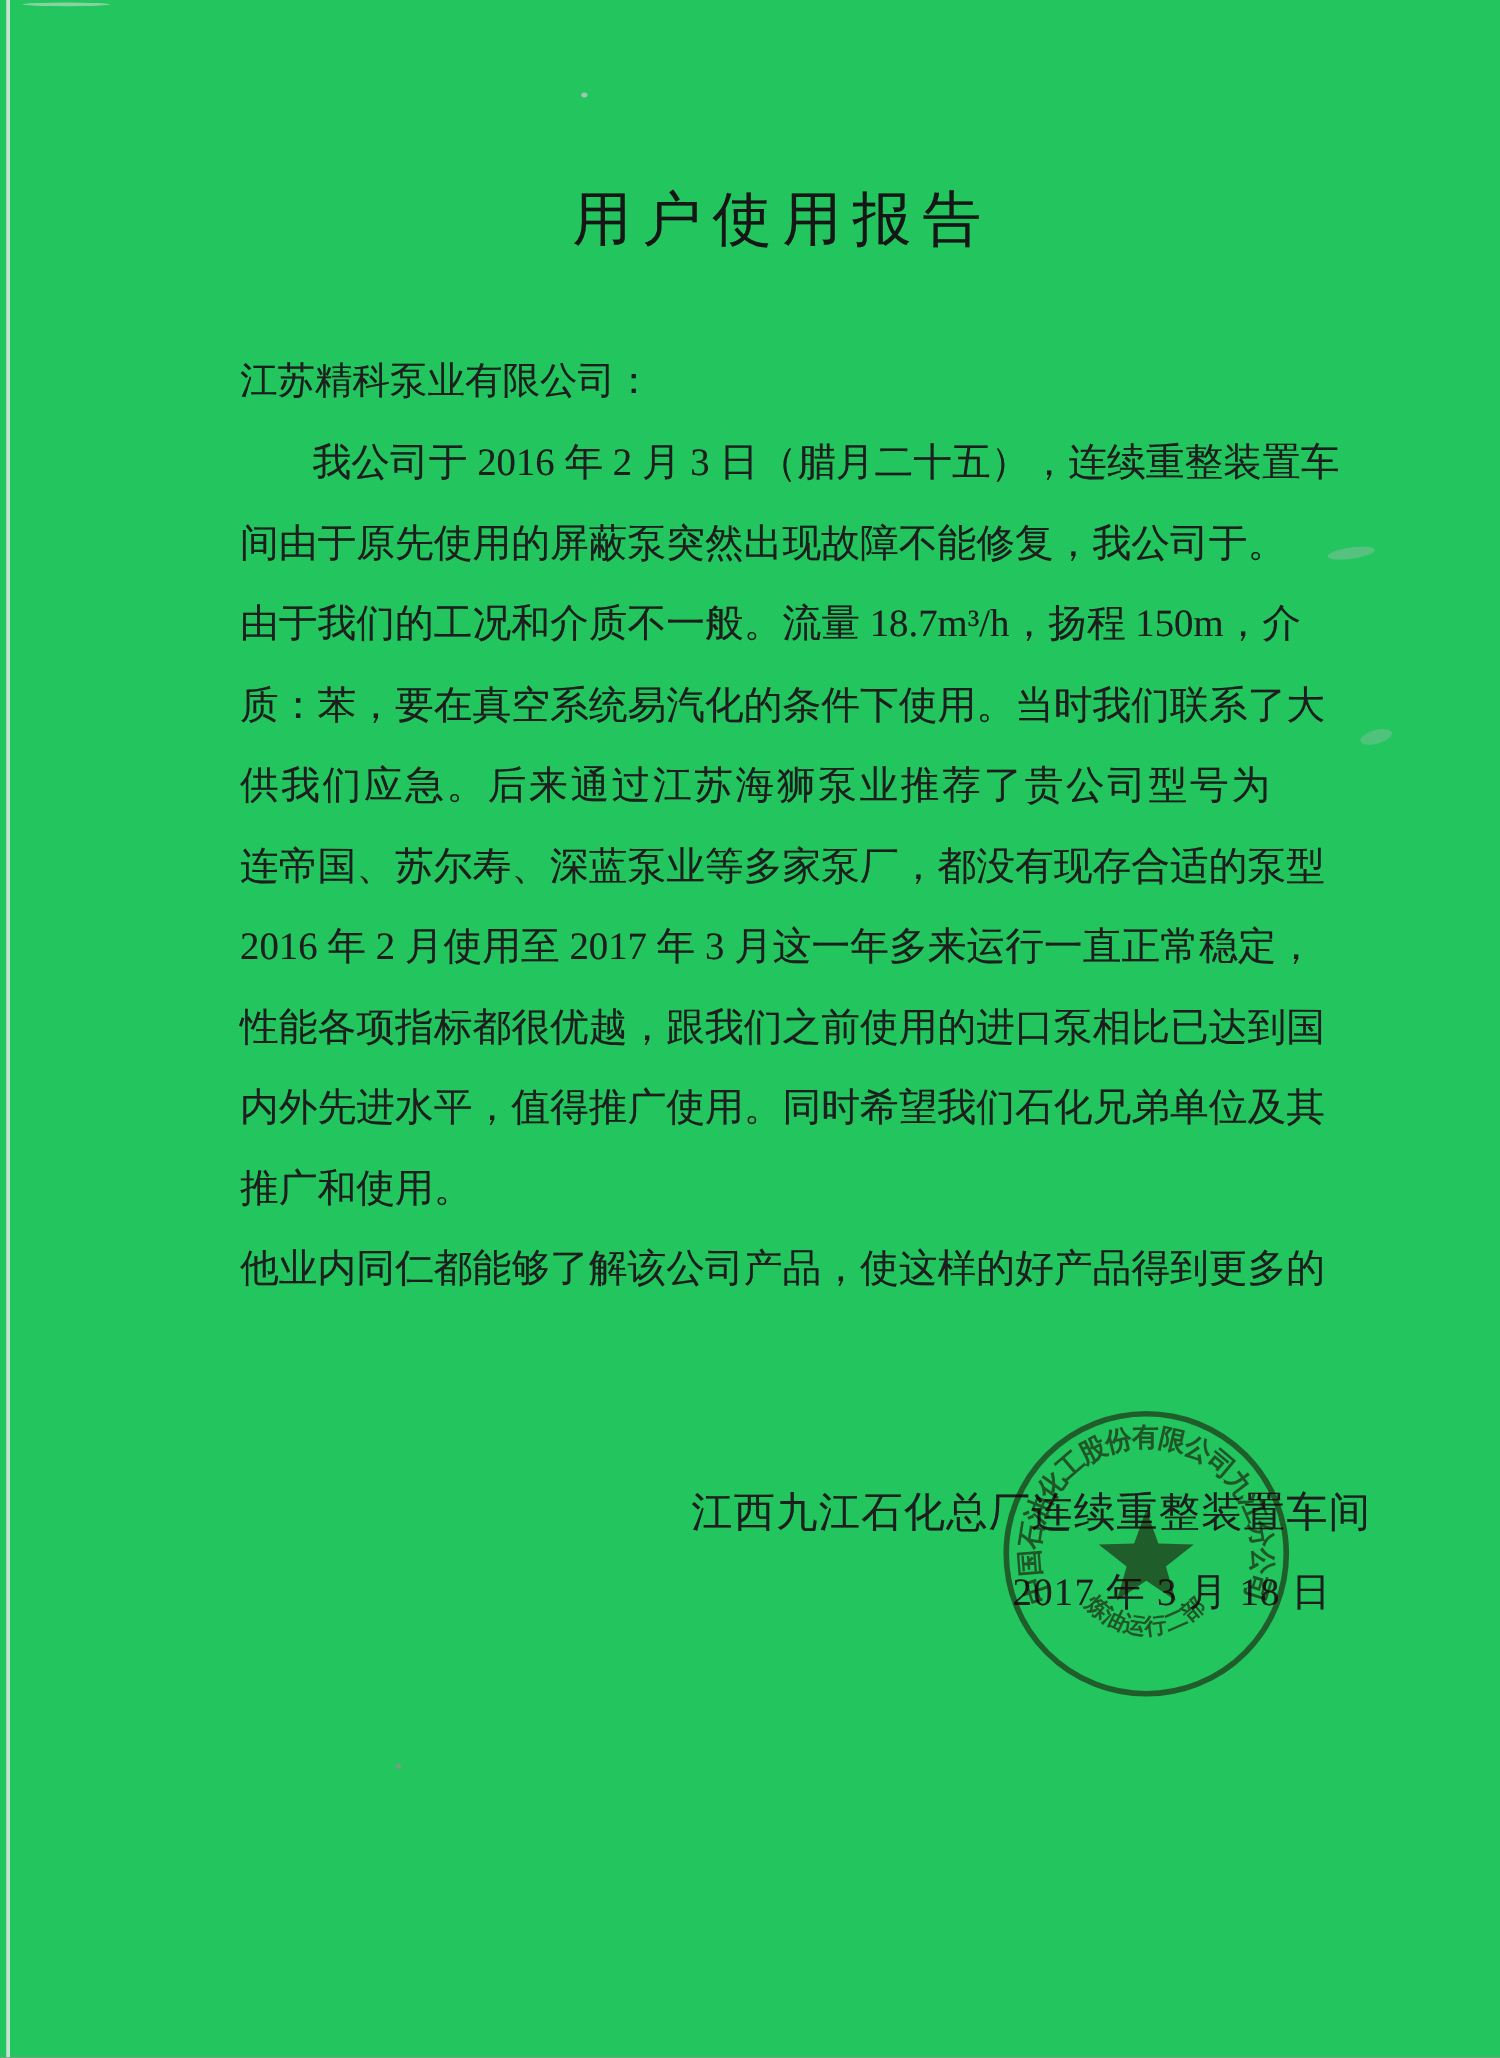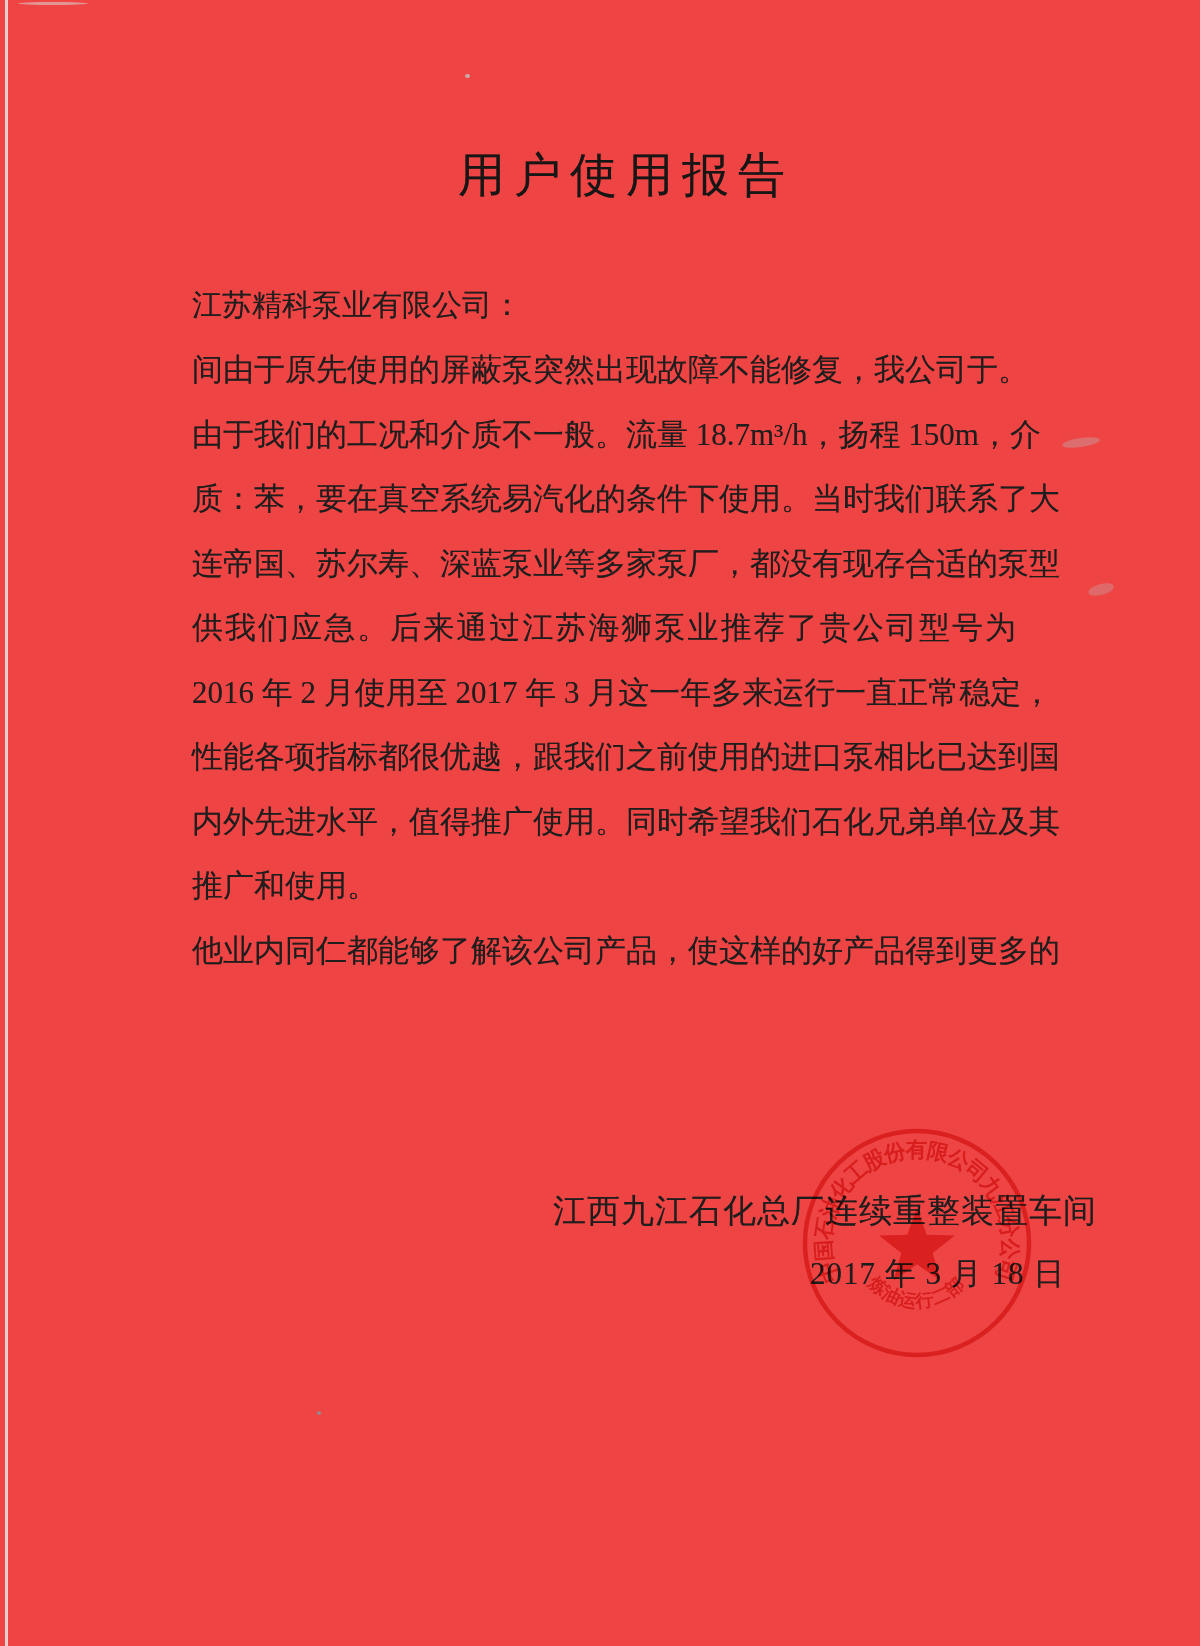--- a/index.html
+++ b/index.html
@@ -1,20 +1,20 @@
 <!DOCTYPE html>
 <html><head>
 <meta charset="utf-8">
 <style>
   html,body{margin:0;padding:0;background:#888;}
   .page{
     position:relative;
     width:1200px;height:1646px;
     margin:0 auto;
-    background:#ef4444;
+    background:#22c55e;
     overflow:hidden;
     font-family:"Liberation Serif","DejaVu Serif",serif;
     color:#1e1e1e;
   }
   
   .edge-line{
     position:absolute;left:5px;top:0;width:3px;height:100%;
     background:#e2eae6;opacity:.85;
   }
   .smudge{position:absolute;border-radius:50%;}
@@ -82,25 +82,26 @@
   <div class="smudge s-r1"></div>
   <div class="smudge s-r2"></div>
   <div class="smudge s-d1"></div>
   <div class="smudge s-d2"></div>
 
   <div class="doc-title">用户使用报告</div>
 
   <div class="salutation">江苏精科泵业有限公司：</div>
 
   <div class="body-block">
+    <div class="body-line indent">我公司于 2016 年 2 月 3 日（腊月二十五），连续重整装置车</div>
     <div class="body-line">间由于原先使用的屏蔽泵突然出现故障不能修复，我公司于。</div>
     <div class="body-line">由于我们的工况和介质不一般。流量 18.7m³/h，扬程 150m，介</div>
     <div class="body-line">质：苯，要在真空系统易汽化的条件下使用。当时我们联系了大</div>
+    <div class="body-line">供我们应急。后来通过江苏海狮泵业推荐了贵公司型号为</div>
     <div class="body-line">连帝国、苏尔寿、深蓝泵业等多家泵厂，都没有现存合适的泵型</div>
-    <div class="body-line">供我们应急。后来通过江苏海狮泵业推荐了贵公司型号为</div>
     <div class="body-line">2016 年 2 月使用至 2017 年 3 月这一年多来运行一直正常稳定，</div>
     <div class="body-line">性能各项指标都很优越，跟我们之前使用的进口泵相比已达到国</div>
     <div class="body-line">内外先进水平，值得推广使用。同时希望我们石化兄弟单位及其</div>
     <div class="body-line no-justify">推广和使用。</div>
     <div class="body-line">他业内同仁都能够了解该公司产品，使这样的好产品得到更多的</div>
   </div>
 
   <div class="signature">江西九江石化总厂连续重整装置车间</div>
   <div class="date-line">2017 年 3 月 18 日</div>
 

